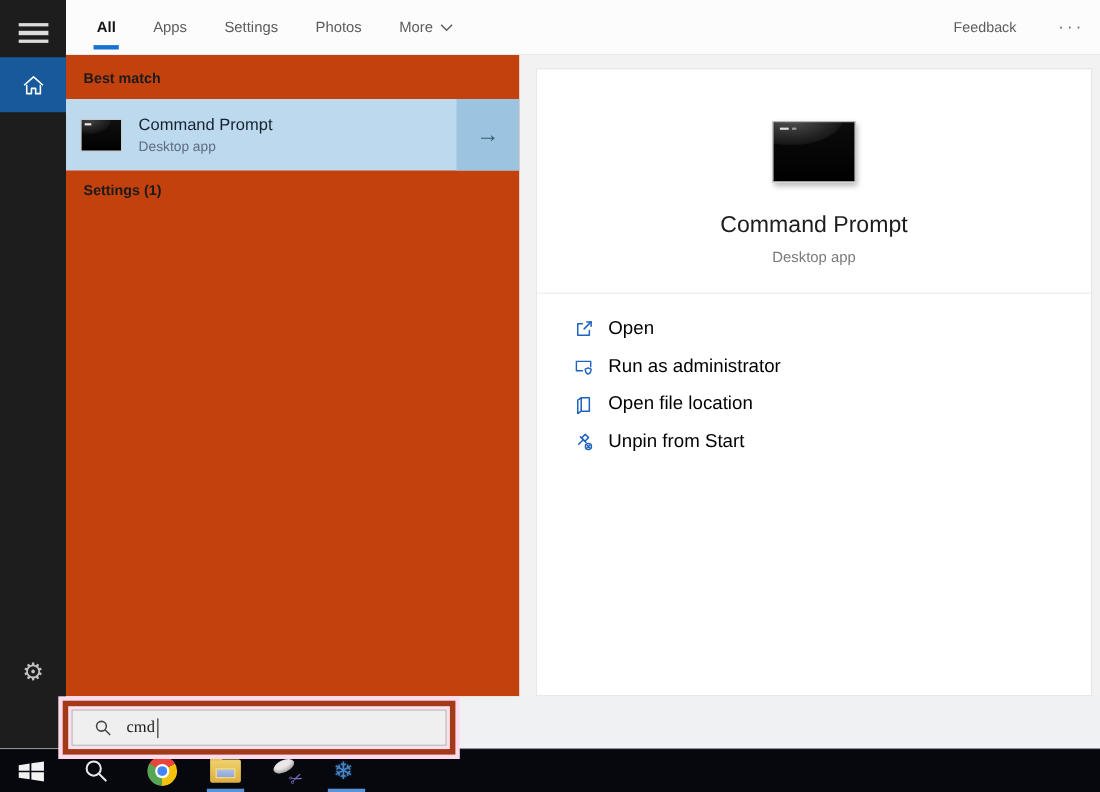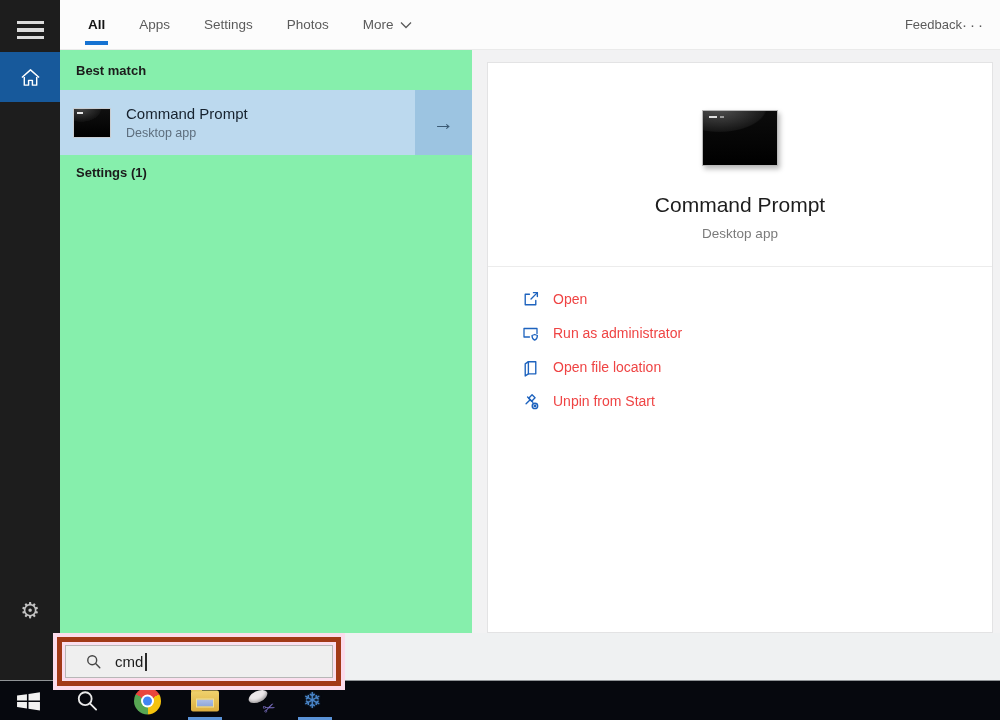--- a/index.html
+++ b/index.html
@@ -19,25 +19,25 @@
   
   .flyout { position:absolute; left:60px; top:0; width:940px; height:680px; background:#f2f2f3; z-index:4; }
 
   .tabbar { position:absolute; left:0; top:0; width:940px; height:50px; background:#fcfcfc;
     border-bottom:1px solid #eaeaea; display:flex; align-items:stretch; padding-left:28px; }
   .tab { position:relative; display:flex; align-items:center; gap:6px; margin-right:34px;
     font-size:13.5px; color:#5b5b5b; cursor:pointer; white-space:nowrap; }
   .tab.active { color:#141414; font-weight:bold; }
   .tab.active::after { content:""; position:absolute; left:-3px; right:-3px; bottom:4px; height:4px; background:#1673d2; }
   .tab-spacer { flex:1; }
-  .feedback { display:flex; align-items:center; font-size:13px; color:#5b5b5b; cursor:pointer; }
+  .feedback { display:flex; align-items:center; margin-right:38px; font-size:13px; color:#5b5b5b; cursor:pointer; }
   .dots { display:flex; align-items:center; margin-right:14px; font-size:15px; letter-spacing:3px; color:#5b5b5b; cursor:pointer; }
 
   
-  .list-panel { position:absolute; left:0; top:50px; width:412px; height:583px; background:#86efac; }
+  .list-panel { position:absolute; left:0; top:50px; width:412px; height:583px; background:#c2410c; }
   .section-header { position:absolute; left:16px; font-size:13px; font-weight:bold; color:#1b1b1b; }
   .bm-header { top:13px; }
   .settings-header { top:115px; }
   .result-row { position:absolute; left:0; top:40px; width:412px; height:65px; background:#bcd9ee;
     display:flex; align-items:center; cursor:pointer; }
   .result-icon { width:38px; height:30px; margin-left:13px; flex:0 0 auto;
     background: radial-gradient(120% 100% at 20% 0%, rgba(255,255,255,.22), rgba(255,255,255,.03) 45%, transparent 46%), linear-gradient(#101010,#000);
     border:1px solid #c9cdd1; position:relative; }
   .result-icon::before { content:""; position:absolute; top:3px; left:3px; width:6px; height:2px; background:#e9e9e9; }
   .result-text { margin-left:15px; }
@@ -54,29 +54,29 @@
     border:1px solid #b9b9b9; box-shadow:2px 3px 5px rgba(0,0,0,.28); }
   .card-icon::before { content:""; position:absolute; top:5px; left:6px; width:8px; height:2px; background:#dedede; }
   .card-icon::after  { content:""; position:absolute; top:5px; left:17px; width:4px; height:2px; background:#9a9a9a; }
   .card-title { margin-top:27px; text-align:center; font-size:21px; color:#1d1d1d; }
   .card-sub { margin-top:9px; text-align:center; font-size:13.5px; color:#7a7a7a; }
   .card-divider { position:absolute; left:0; top:203px; width:100%; border-top:1px solid #ececec; }
   .actions { position:absolute; left:33px; top:219px; }
   .action { display:flex; align-items:center; height:34px; cursor:pointer; }
   .action svg { width:19px; height:19px; margin-right:13px; stroke:#1e63be; fill:none;
     stroke-width:1.3; stroke-linecap:round; stroke-linejoin:round; }
-  .action-label { font-size:14px; color:#ef4444; }
+  .action-label { font-size:17px; color:#000000; }
 
   
   .bottom-strip { position:absolute; left:0; top:583px; width:940px; height:47px; background:#eff1f2; }
   
   .flyout .bottom-strip { top:633px; height:47px; }
 
-  .search-annotation { position:absolute; left:57px; top:637px; width:284px; height:49px; z-index:40;
-    border:5px solid #a23917; background:#fbdfee; box-shadow:0 0 0 4px #fcdcec; }
+  .search-annotation { position:absolute; left:57px; top:637px; width:357px; height:49px; z-index:40;
+    border:5px solid #a23917; background:#fbdfee; box-shadow:0 0 0 4px #fcdcec;font-family:Liberation Serif, serif; }
   .search-field { position:absolute; inset:3px; background:#efefef; border:1px solid #b7b7b7;
     display:flex; align-items:center; padding-left:20px; }
   .search-field svg { width:16px; height:16px; stroke:#464646; fill:none; stroke-width:1.6; stroke-linecap:round; }
   .search-text { margin-left:13px; font-size:15px; color:#1c1c1c; }
   .caret { width:1.5px; height:18px; background:#2a2a2a; margin-left:2px; animation:blink 1.1s steps(1) infinite; }
   @keyframes blink { 50% { opacity:0; } }
 
   
   .taskbar { position:absolute; left:0; top:680px; width:1000px; height:40px; background:#06080e;
     border-top:1px solid #8f9396; z-index:20; }

